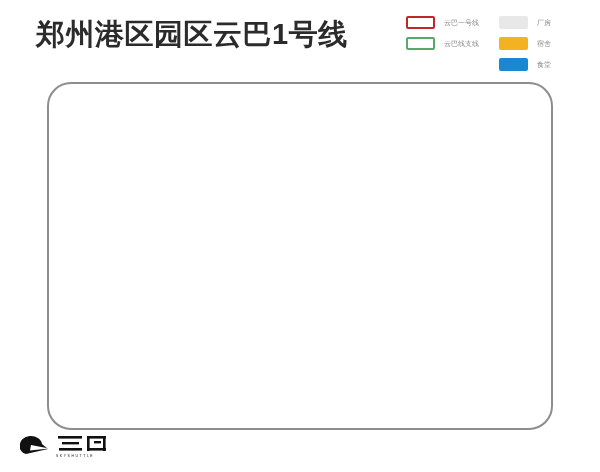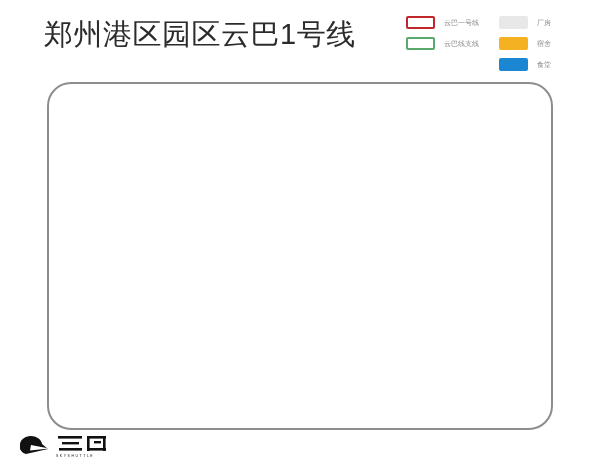--- a/index.html
+++ b/index.html
@@ -7,25 +7,25 @@
     width:600px;height:472px;
     background:#ffffff;
     font-family:"Liberation Sans","DejaVu Sans",sans-serif;
     overflow:hidden;
     position:relative;
   }
   #stage{position:absolute;left:0;top:0;width:600px;height:472px;}
 
   
   .title{
-    position:absolute;left:44px;top:17px;
+    position:absolute;left:36px;top:17px;
     font-size:29px;line-height:34px;
     color:#2b2b2b;
     letter-spacing:0.5px;
-    font-weight:400;
+    font-weight:700;
     white-space:nowrap;
   }
 
   .legend{position:absolute;left:406px;top:12px;width:190px;height:62px;}
   .lg-col{position:absolute;top:0;}
   .lg-col.a{left:0;}
   .lg-col.b{left:93px;}
   .lg-row{display:flex;align-items:center;height:21px;}
   .sw{width:29px;height:13px;border-radius:2px;box-sizing:border-box;flex:none;}
   .sw.outline-red{border:2px solid #c0272d;background:#fff;}

